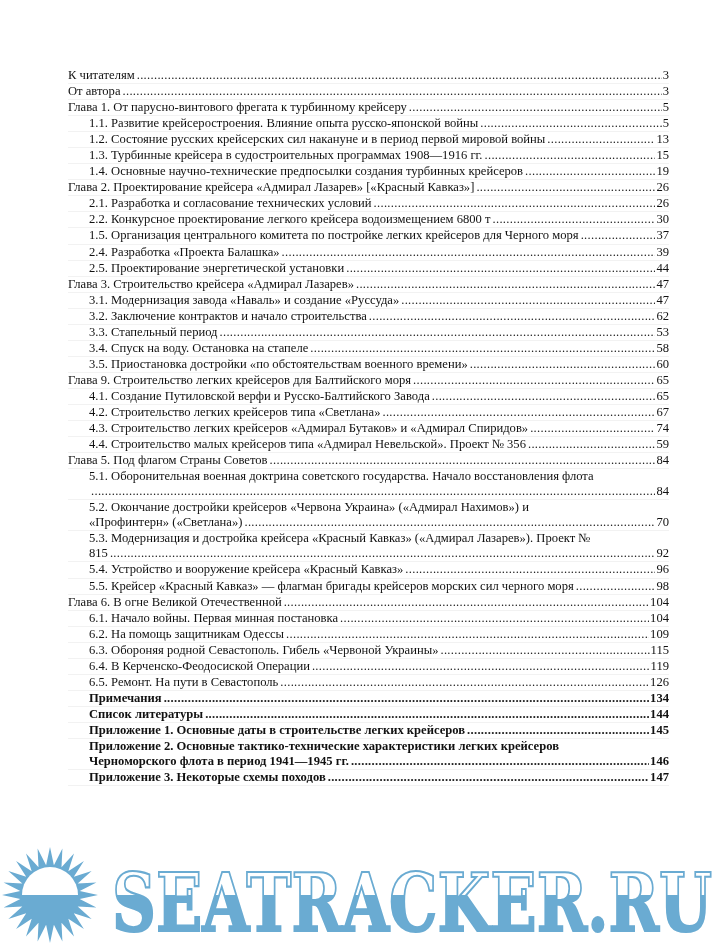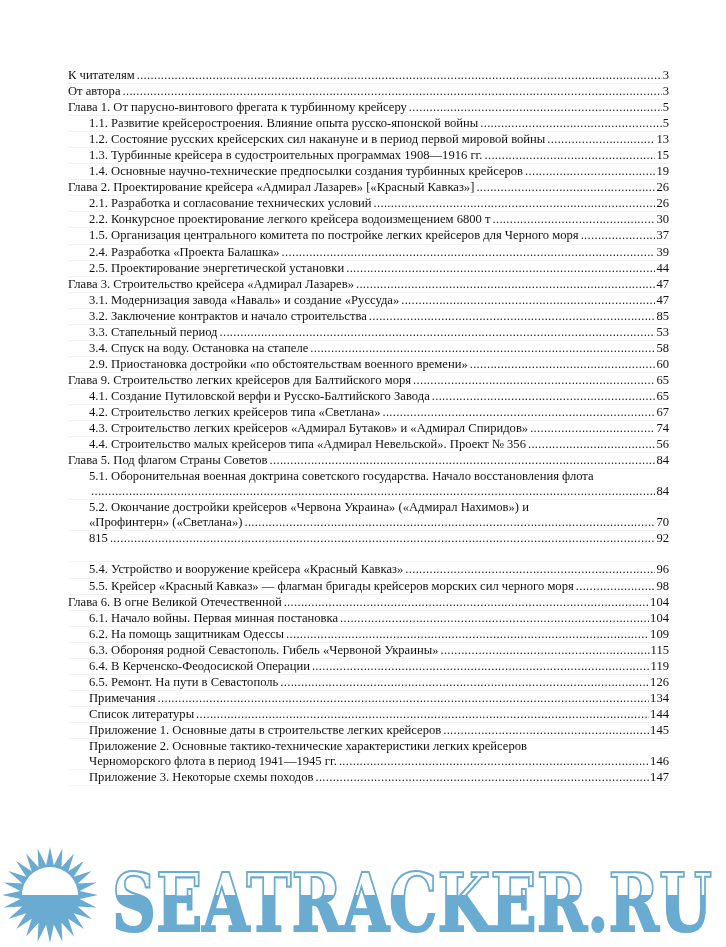--- a/index.html
+++ b/index.html
@@ -6,21 +6,21 @@
     body { width: 726px; height: 947px; position: relative; overflow: hidden; font-family: "Liberation Serif", "DejaVu Serif", serif; color: #111; }
     .toc { position: absolute; left: 68px; top: 68px; width: 601px; }
     .row { position: relative; font-size: 12.6px; line-height: 15.05px; height: 15.05px; white-space: nowrap; border-bottom: 1px solid rgba(0,0,0,0.05); }
     .row.two { height: 30.1px; white-space: normal; }
     .row .line { display: flex; align-items: flex-start; }
     .row .title { flex: 0 0 auto; padding-right: 2px; }
     .row .dots { flex: 1 1 auto; overflow: hidden; white-space: nowrap; letter-spacing: 0.3px; color: #222; }
     .row .dots::before { content: "................................................................................................................................................................................................................................................................................"; }
     .row .page { flex: 0 0 auto; padding-left: 1px; }
     .lvl1 { padding-left: 21px; }
-    .lvl2 { padding-left: 21px; }
+    .lvl2 { padding-left: 21px; font-weight: bold; }
     .watermark { position: absolute; left: 0; top: 838px; width: 709px; height: 109px; }
   </style>
 </head>
 <body>
 
 <div class="toc" id="toc">
     <div class="row">
       <div class="line">
         <span class="title">К читателям</span>
         <span class="dots"></span>
@@ -122,40 +122,40 @@
       <div class="line">
         <span class="title">3.1. Модернизация завода «Наваль» и создание «Руссуда»</span>
         <span class="dots"></span>
         <span class="page">47</span>
       </div>
     </div>
     <div class="row lvl1">
       <div class="line">
         <span class="title">3.2. Заключение контрактов и начало строительства</span>
         <span class="dots"></span>
-        <span class="page">85</span>
+        <span class="page">62</span>
       </div>
     </div>
     <div class="row lvl1">
       <div class="line">
         <span class="title">3.3. Стапельный период</span>
         <span class="dots"></span>
         <span class="page">53</span>
       </div>
     </div>
     <div class="row lvl1">
       <div class="line">
         <span class="title">3.4. Спуск на воду. Остановка на стапеле</span>
         <span class="dots"></span>
         <span class="page">58</span>
       </div>
     </div>
     <div class="row lvl1">
       <div class="line">
-        <span class="title">2.9. Приостановка достройки «по обстоятельствам военного времени»</span>
+        <span class="title">3.5. Приостановка достройки «по обстоятельствам военного времени»</span>
         <span class="dots"></span>
         <span class="page">60</span>
       </div>
     </div>
     <div class="row">
       <div class="line">
         <span class="title">Глава 9.  Строительство легких крейсеров для Балтийского моря</span>
         <span class="dots"></span>
         <span class="page">65</span>
       </div>
@@ -178,21 +178,21 @@
       <div class="line">
         <span class="title">4.3. Строительство легких крейсеров «Адмирал Бутаков» и «Адмирал Спиридов»</span>
         <span class="dots"></span>
         <span class="page">74</span>
       </div>
     </div>
     <div class="row lvl1">
       <div class="line">
         <span class="title">4.4. Строительство малых крейсеров типа «Адмирал Невельской». Проект № 356</span>
         <span class="dots"></span>
-        <span class="page">56</span>
+        <span class="page">59</span>
       </div>
     </div>
     <div class="row">
       <div class="line">
         <span class="title">Глава 5. Под флагом Страны Советов</span>
         <span class="dots"></span>
         <span class="page">84</span>
       </div>
     </div>
     <div class="row two lvl1">
@@ -209,20 +209,23 @@
       <div class="line">
         <span class="title">5.2. Окончание достройки крейсеров «Червона Украина» («Адмирал Нахимов») и</span>
       </div>
       <div class="line">
         <span class="title">«Профинтерн» («Светлана»)</span>
         <span class="dots"></span>
         <span class="page">70</span>
       </div>
     </div>
     <div class="row two lvl1">
+      <div class="line">
+        <span class="title">5.3. Модернизация и достройка крейсера «Красный Кавказ» («Адмирал Лазарев»). Проект №</span>
+      </div>
       <div class="line">
         <span class="title">815</span>
         <span class="dots"></span>
         <span class="page">92</span>
       </div>
     </div>
     <div class="row lvl1">
       <div class="line">
         <span class="title">5.4. Устройство и вооружение крейсера «Красный Кавказ»</span>
         <span class="dots"></span>

